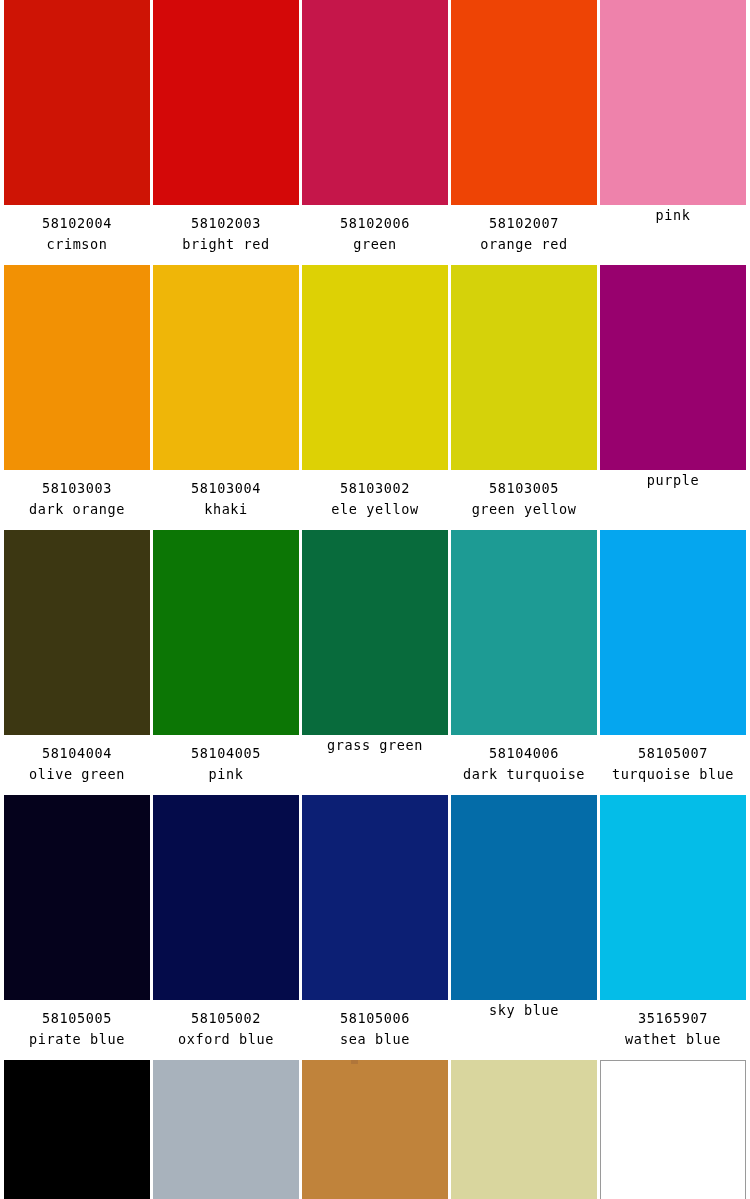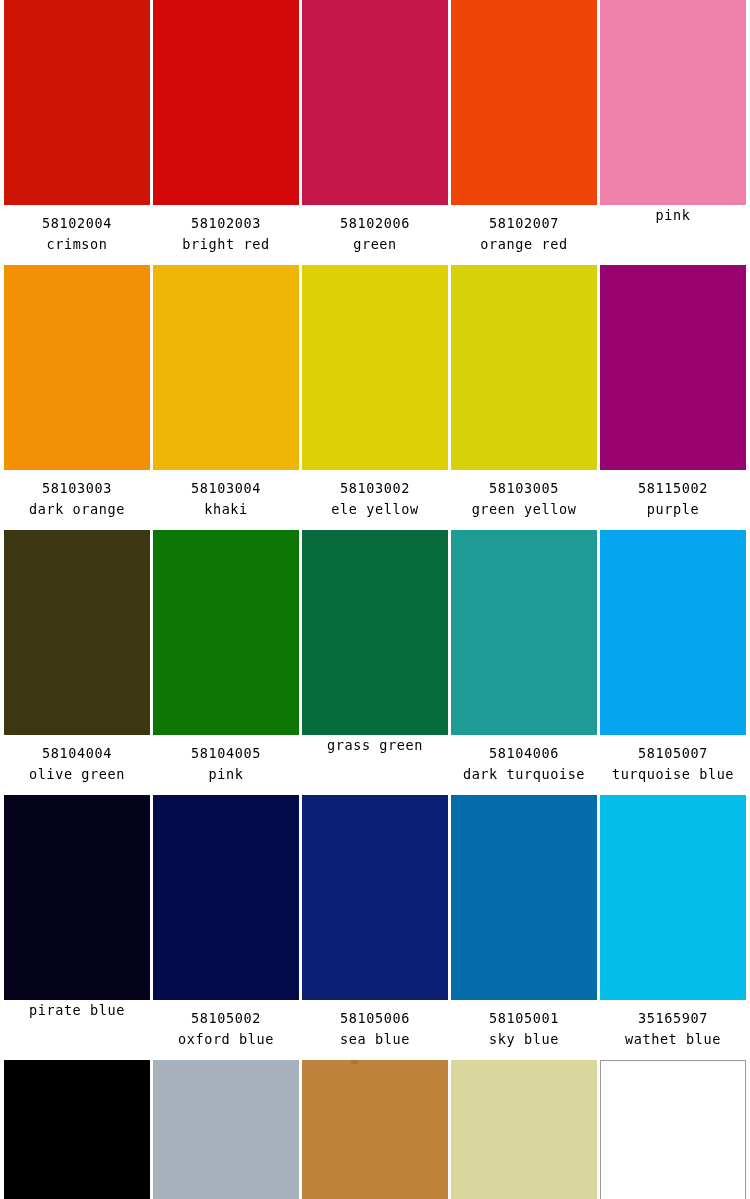--- a/index.html
+++ b/index.html
@@ -109,21 +109,20 @@
         <div class="swatch-label swatch-code">58103002</div>
         <div class="swatch-label swatch-name">ele yellow</div>
       </div>
       <div class="swatch-cell">
         <div class="swatch-chip" style="background: rgb(213, 210, 10);"></div>
         <div class="swatch-label swatch-code">58103005</div>
         <div class="swatch-label swatch-name">green yellow</div>
       </div>
       <div class="swatch-cell">
         <div class="swatch-chip" style="background: rgb(152, 1, 110);"></div>
-        <div class="swatch-label swatch-code">58115002</div>
         <div class="swatch-label swatch-name">purple</div>
       </div>
     </div>
     <div class="row-gap"></div>
     <div class="swatch-row">
       <div class="swatch-cell">
         <div class="swatch-chip" style="background: rgb(60, 55, 18);"></div>
         <div class="swatch-label swatch-code">58104004</div>
         <div class="swatch-label swatch-name">olive green</div>
       </div>
@@ -144,35 +143,35 @@
       <div class="swatch-cell">
         <div class="swatch-chip" style="background: rgb(5, 166, 239);"></div>
         <div class="swatch-label swatch-code">58105007</div>
         <div class="swatch-label swatch-name">turquoise blue</div>
       </div>
     </div>
     <div class="row-gap"></div>
     <div class="swatch-row">
       <div class="swatch-cell">
         <div class="swatch-chip" style="background: rgb(5, 2, 28);"></div>
+        <div class="swatch-label swatch-code">58105005</div>
         <div class="swatch-label swatch-name">pirate blue</div>
       </div>
       <div class="swatch-cell">
         <div class="swatch-chip" style="background: rgb(4, 11, 74);"></div>
         <div class="swatch-label swatch-code">58105002</div>
         <div class="swatch-label swatch-name">oxford blue</div>
       </div>
       <div class="swatch-cell">
         <div class="swatch-chip" style="background: rgb(12, 31, 116);"></div>
         <div class="swatch-label swatch-code">58105006</div>
         <div class="swatch-label swatch-name">sea blue</div>
       </div>
       <div class="swatch-cell">
         <div class="swatch-chip" style="background: rgb(4, 108, 168);"></div>
-        <div class="swatch-label swatch-code">58105001</div>
         <div class="swatch-label swatch-name">sky blue</div>
       </div>
       <div class="swatch-cell">
         <div class="swatch-chip" style="background: rgb(4, 189, 232);"></div>
         <div class="swatch-label swatch-code">35165907</div>
         <div class="swatch-label swatch-name">wathet blue</div>
       </div>
     </div>
     <div class="row-gap"></div>
     <div class="swatch-row">

